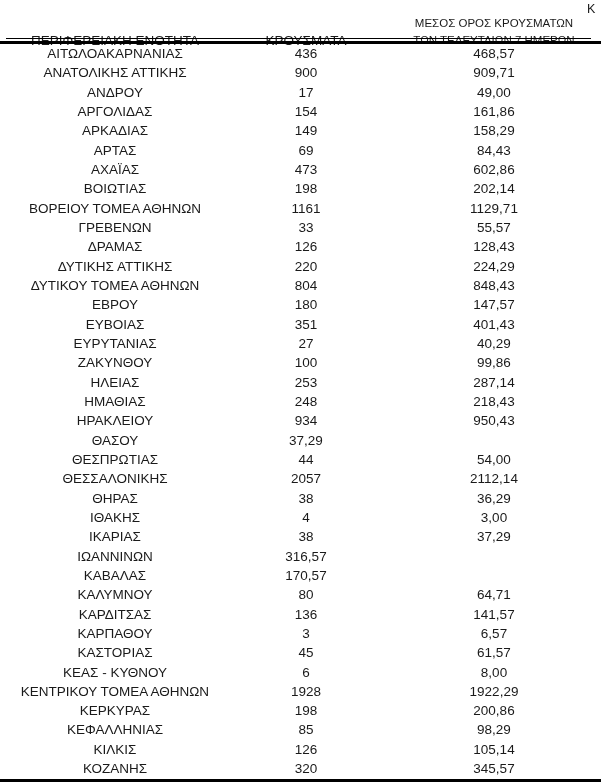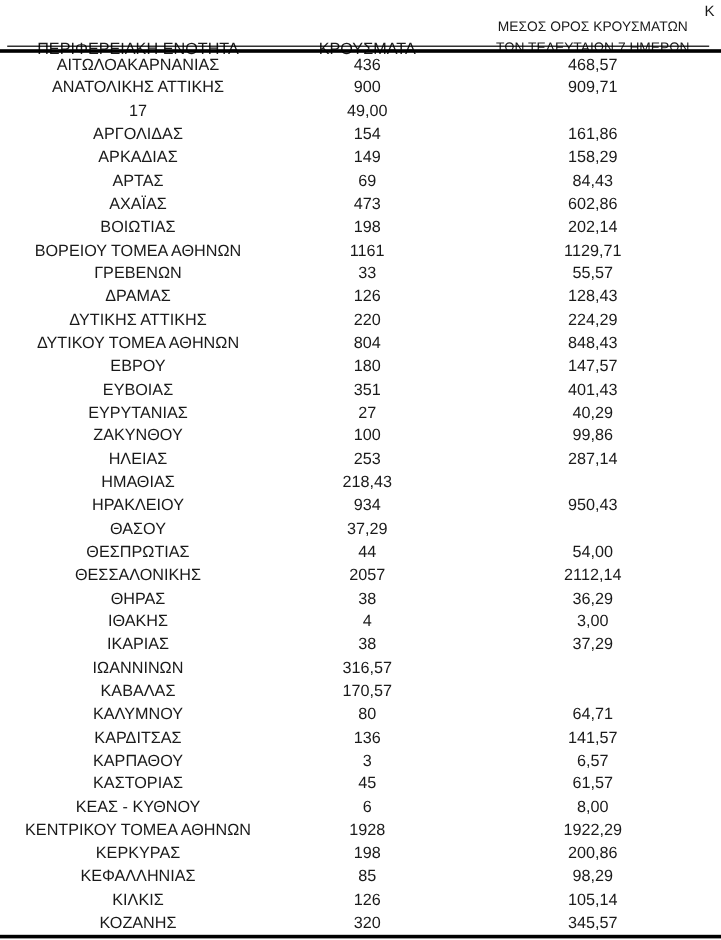--- a/index.html
+++ b/index.html
@@ -96,20 +96,21 @@
     <div class="cell tcell">ΑΙΤΩΛΟΑΚΑΡΝΑΝΙΑΣ</div>
     <div class="cell tcell">436</div>
     <div class="cell tcell">468,57</div>
   </div>
       <div class="trow grid-row">
     <div class="cell tcell">ΑΝΑΤΟΛΙΚΗΣ ΑΤΤΙΚΗΣ</div>
     <div class="cell tcell">900</div>
     <div class="cell tcell">909,71</div>
   </div>
       <div class="trow grid-row">
+    <div class="cell tcell">ΑΝΔΡΟΥ</div>
     <div class="cell tcell">17</div>
     <div class="cell tcell">49,00</div>
   </div>
       <div class="trow grid-row">
     <div class="cell tcell">ΑΡΓΟΛΙΔΑΣ</div>
     <div class="cell tcell">154</div>
     <div class="cell tcell">161,86</div>
   </div>
       <div class="trow grid-row">
     <div class="cell tcell">ΑΡΚΑΔΙΑΣ</div>
@@ -176,20 +177,21 @@
     <div class="cell tcell">100</div>
     <div class="cell tcell">99,86</div>
   </div>
       <div class="trow grid-row">
     <div class="cell tcell">ΗΛΕΙΑΣ</div>
     <div class="cell tcell">253</div>
     <div class="cell tcell">287,14</div>
   </div>
       <div class="trow grid-row">
     <div class="cell tcell">ΗΜΑΘΙΑΣ</div>
+    <div class="cell tcell">248</div>
     <div class="cell tcell">218,43</div>
   </div>
       <div class="trow grid-row">
     <div class="cell tcell">ΗΡΑΚΛΕΙΟΥ</div>
     <div class="cell tcell">934</div>
     <div class="cell tcell">950,43</div>
   </div>
       <div class="trow grid-row">
     <div class="cell tcell">ΘΑΣΟΥ</div>
     <div class="cell tcell">37,29</div>

